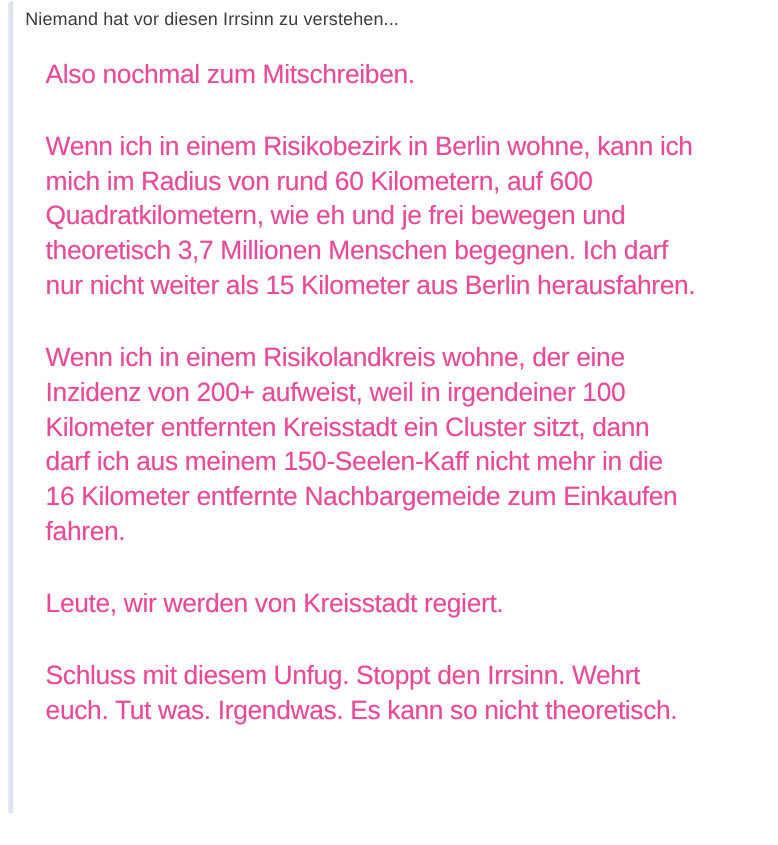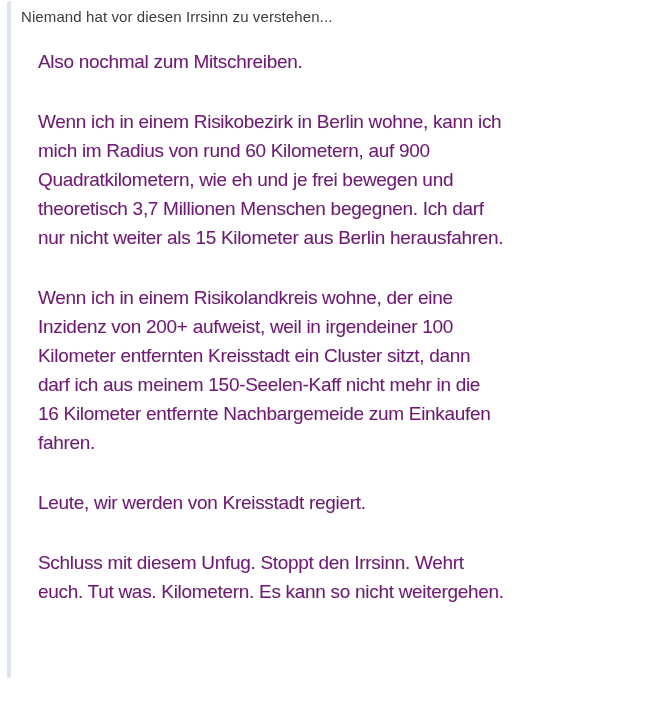--- a/index.html
+++ b/index.html
@@ -33,51 +33,51 @@
     font-size: 15px;
     line-height: 20px;
     color: #3c3c3c;
     letter-spacing: 0.1px;
   }
   .post-body {
     position: absolute;
     left: 38px;
     top: 47px;
     width: 608px;
-    font-size: 19px;
+    font-size: 22px;
     line-height: 29px;
-    color: #701a75;
+    color: #ec4899;
     letter-spacing: -0.3px;
     text-shadow: 0 0 1px rgba(60, 60, 60, 0.25);
   }
   .post-body p {
     margin: 0 0 31px 0;
     white-space: pre-line;
   }
 </style>
 </head>
 <body>
 
 <div class="screen">
 
   <div class="thread-line"></div>
 
   <div class="post-header">Niemand hat vor diesen Irrsinn zu verstehen...</div>
 
   <div class="post-body">
     <p>Also nochmal zum Mitschreiben.</p>
     <p>Wenn ich in einem Risikobezirk in Berlin wohne, kann ich
-mich im Radius von rund 60 Kilometern, auf 900
+mich im Radius von rund 60 Kilometern, auf 600
 Quadratkilometern, wie eh und je frei bewegen und
 theoretisch 3,7 Millionen Menschen begegnen. Ich darf
 nur nicht weiter als 15 Kilometer aus Berlin herausfahren.</p>
     <p>Wenn ich in einem Risikolandkreis wohne, der eine
 Inzidenz von 200+ aufweist, weil in irgendeiner 100
 Kilometer entfernten Kreisstadt ein Cluster sitzt, dann
 darf ich aus meinem 150-Seelen-Kaff nicht mehr in die
 16 Kilometer entfernte Nachbargemeide zum Einkaufen
 fahren.</p>
     <p>Leute, wir werden von Kreisstadt regiert.</p>
     <p>Schluss mit diesem Unfug. Stoppt den Irrsinn. Wehrt
-euch. Tut was. Kilometern. Es kann so nicht weitergehen.</p>
+euch. Tut was. Irgendwas. Es kann so nicht theoretisch.</p>
   </div>
 
 </div>
 
 </body></html>

